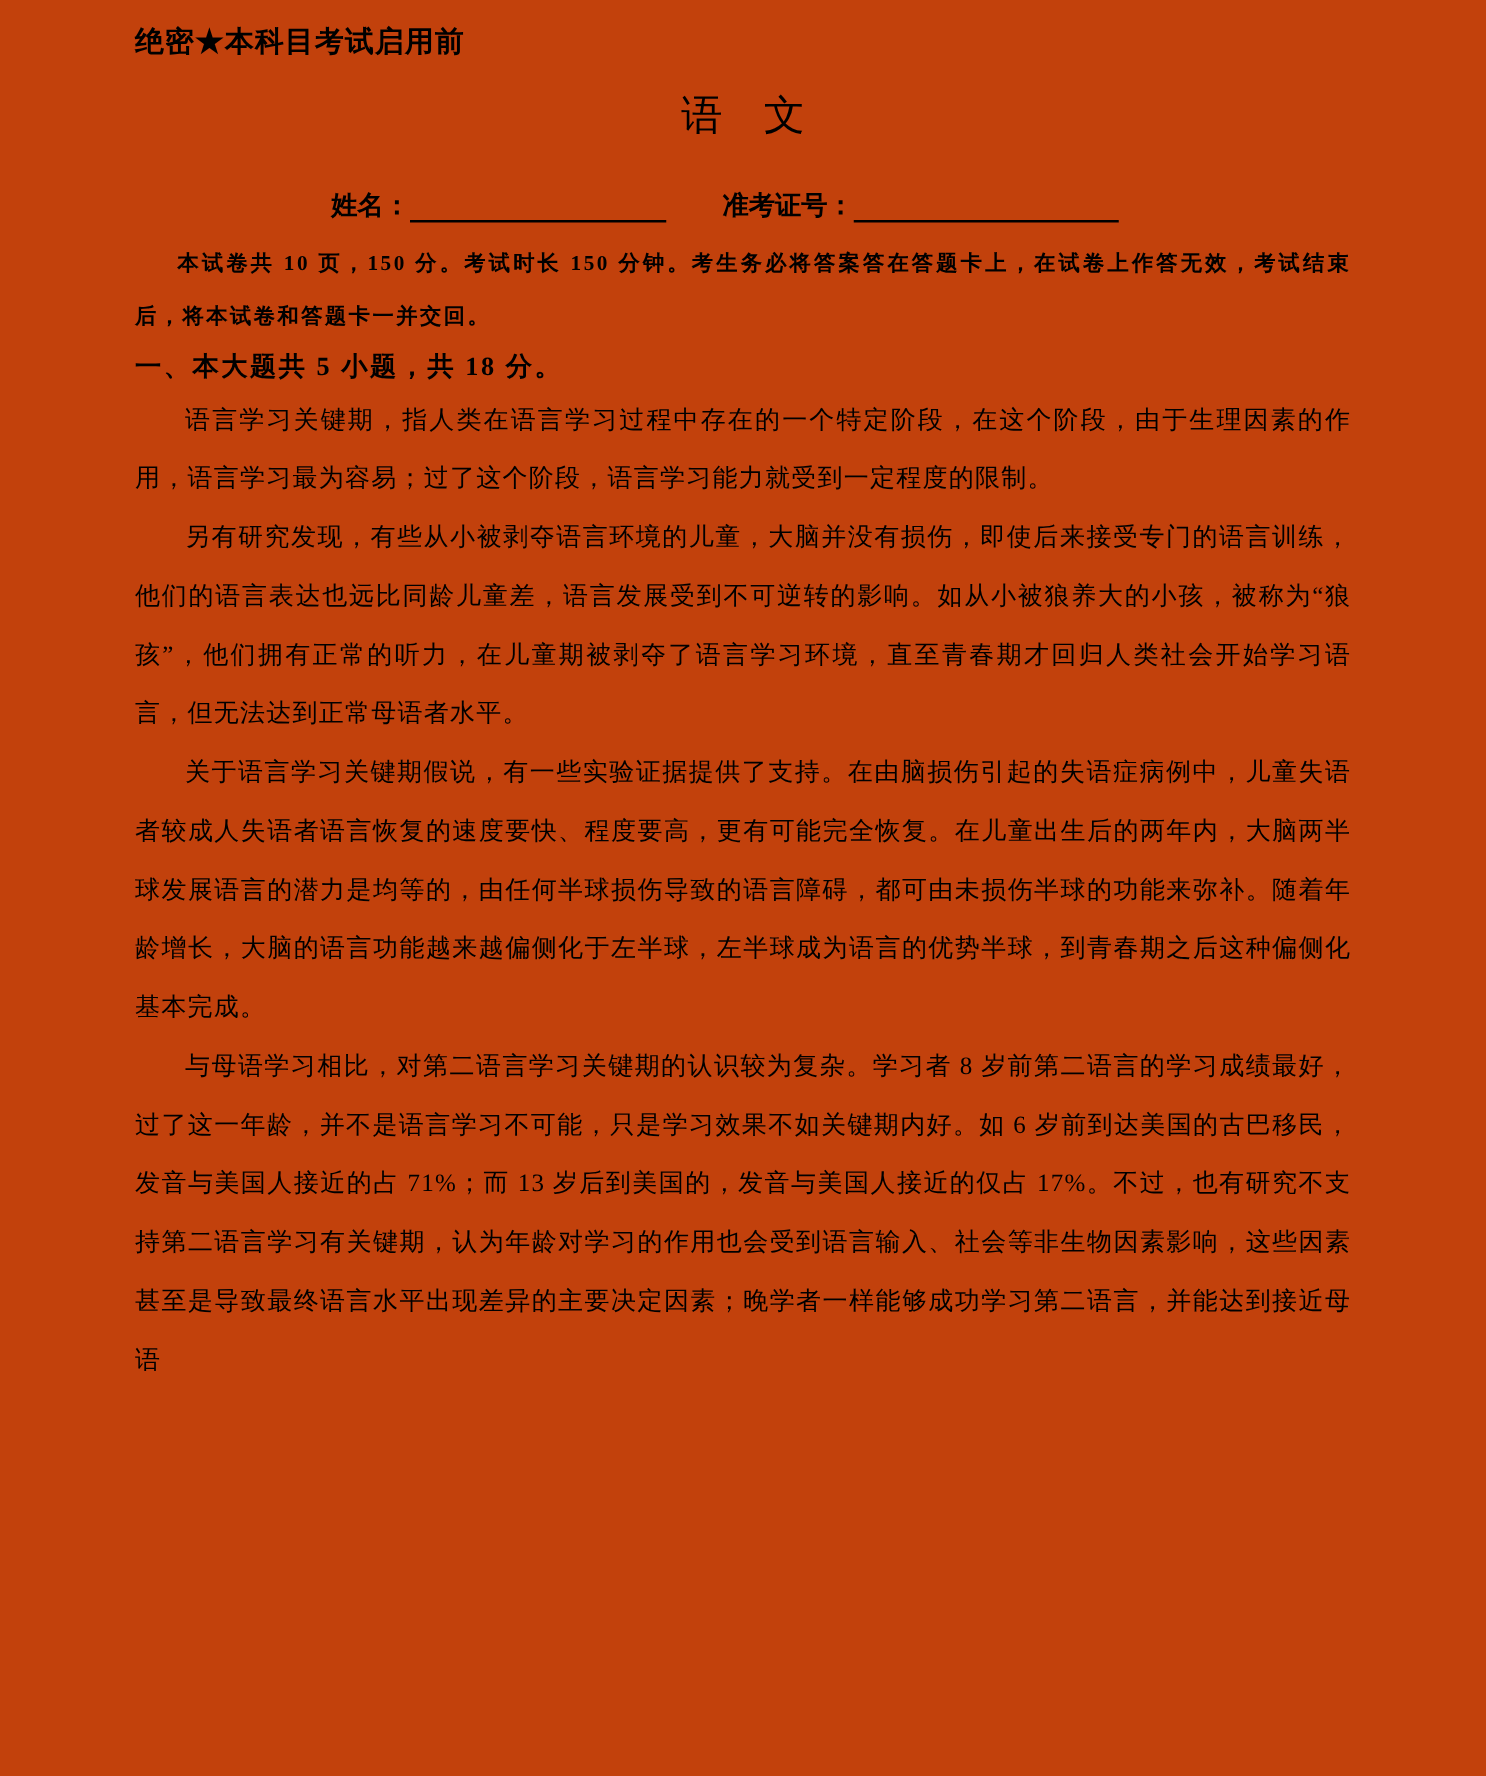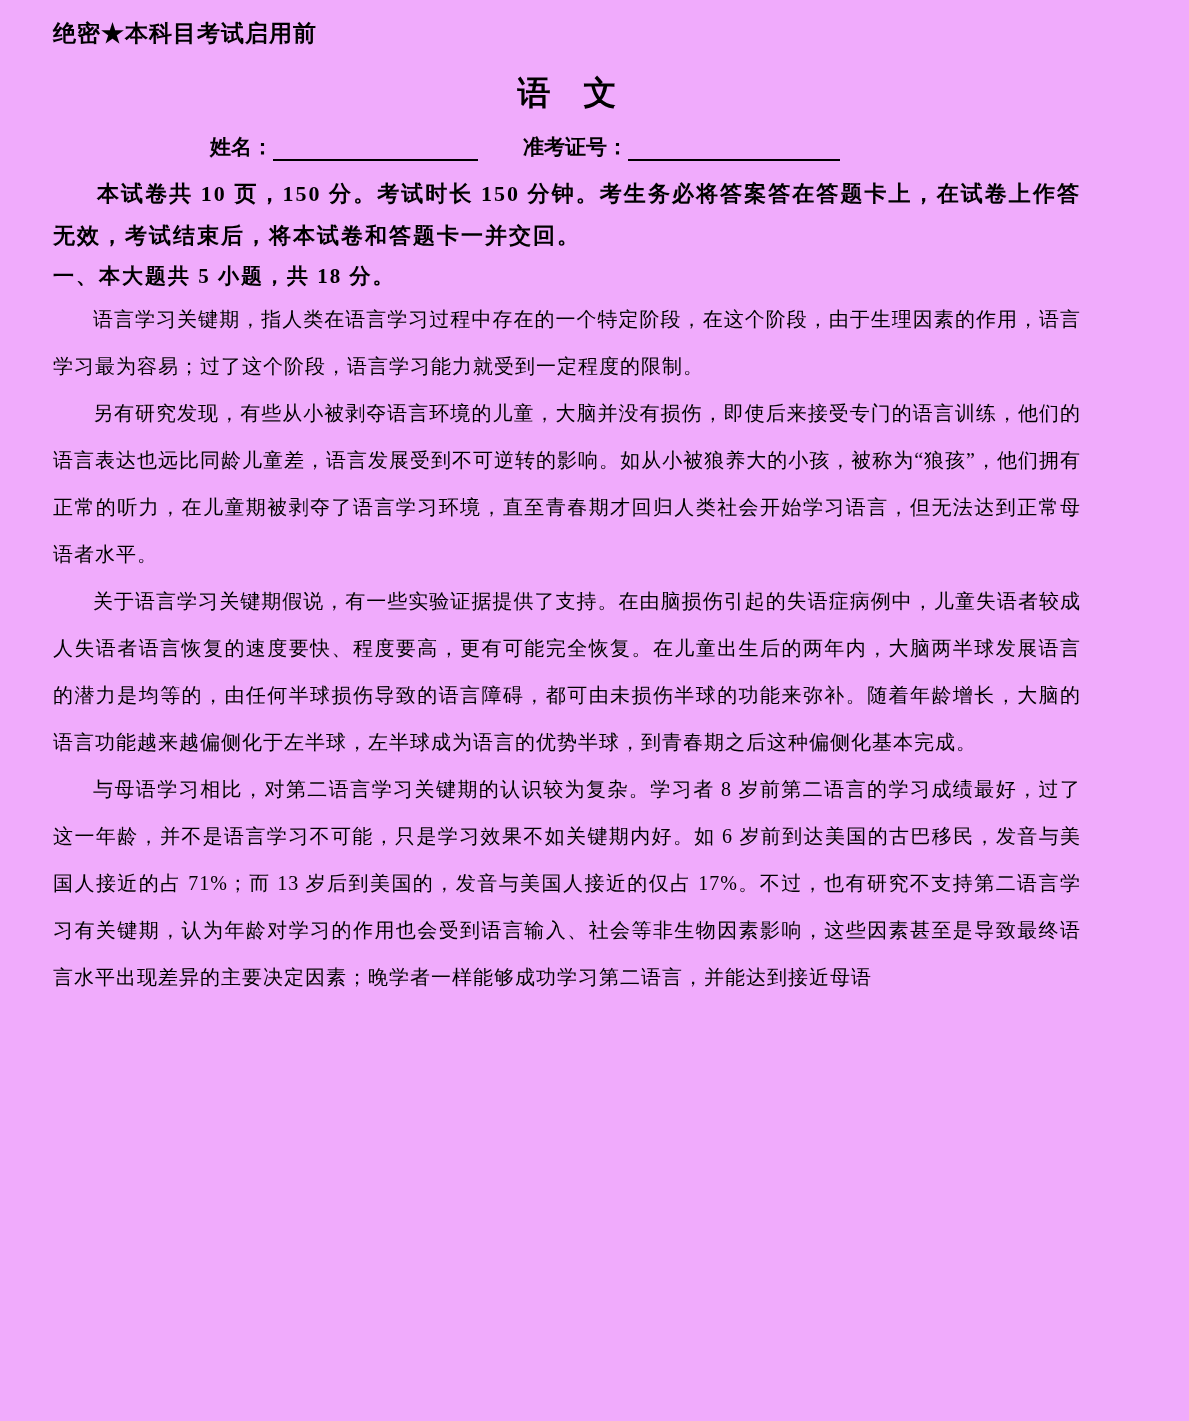--- a/index.html
+++ b/index.html
@@ -1,71 +1,71 @@
 <!DOCTYPE html>
 <html><head>
 <meta charset="utf-8">
 <style>
   html, body { margin: 0; padding: 0; background: #ffffff; }
   .page {
     position: relative;
     width: 1189px;
     height: 1421px;
     margin: 0 auto;
-    background: #f0abfc;
+    background: #c2410c;
     color: #000000;
     font-family: "Liberation Serif", "DejaVu Serif", serif;
     box-sizing: border-box;
-    padding: 20px 108px 0 53px;
+    padding: 20px 108px 0 108px;
     overflow: hidden;
   }
   .secret {
     font-weight: bold;
     font-size: 23px;
     line-height: 1.25;
     letter-spacing: 1px;
   }
   .exam-title {
     margin: 22px 0 0 0;
     text-align: center;
     font-weight: bold;
     font-size: 30px;
     line-height: 1.25;
     letter-spacing: 1px;
   }
   .subject-title {
     margin: 24px 0 0 0;
     text-align: center;
-    font-weight: bold;
+    font-weight: normal;
     font-size: 33px;
     line-height: 1.25;
   }
   .name-line {
-    margin-top: 20px;
+    margin-top: 37px;
     margin-left: 157px;
     font-weight: bold;
     font-size: 21px;
     line-height: 1.3;
     display: flex;
     align-items: flex-end;
     white-space: nowrap;
   }
   .write-line {
     display: inline-block;
     border-bottom: 2px solid #000;
     height: 24px;
     box-sizing: border-box;
   }
   .name-blank { width: 205px; }
   .admission-gap { margin-left: 45px; }
   .admission-blank { width: 212px; }
   .instructions {
     margin: 12px 0 0 0;
     font-weight: bold;
-    font-size: 22px;
+    font-size: 17px;
     line-height: 42px;
     letter-spacing: 2px;
     text-indent: 2em;
     text-align: justify;
   }
   .section-heading {
     margin-top: 3px;
     font-weight: bold;
     font-size: 21px;
     line-height: 32px;

